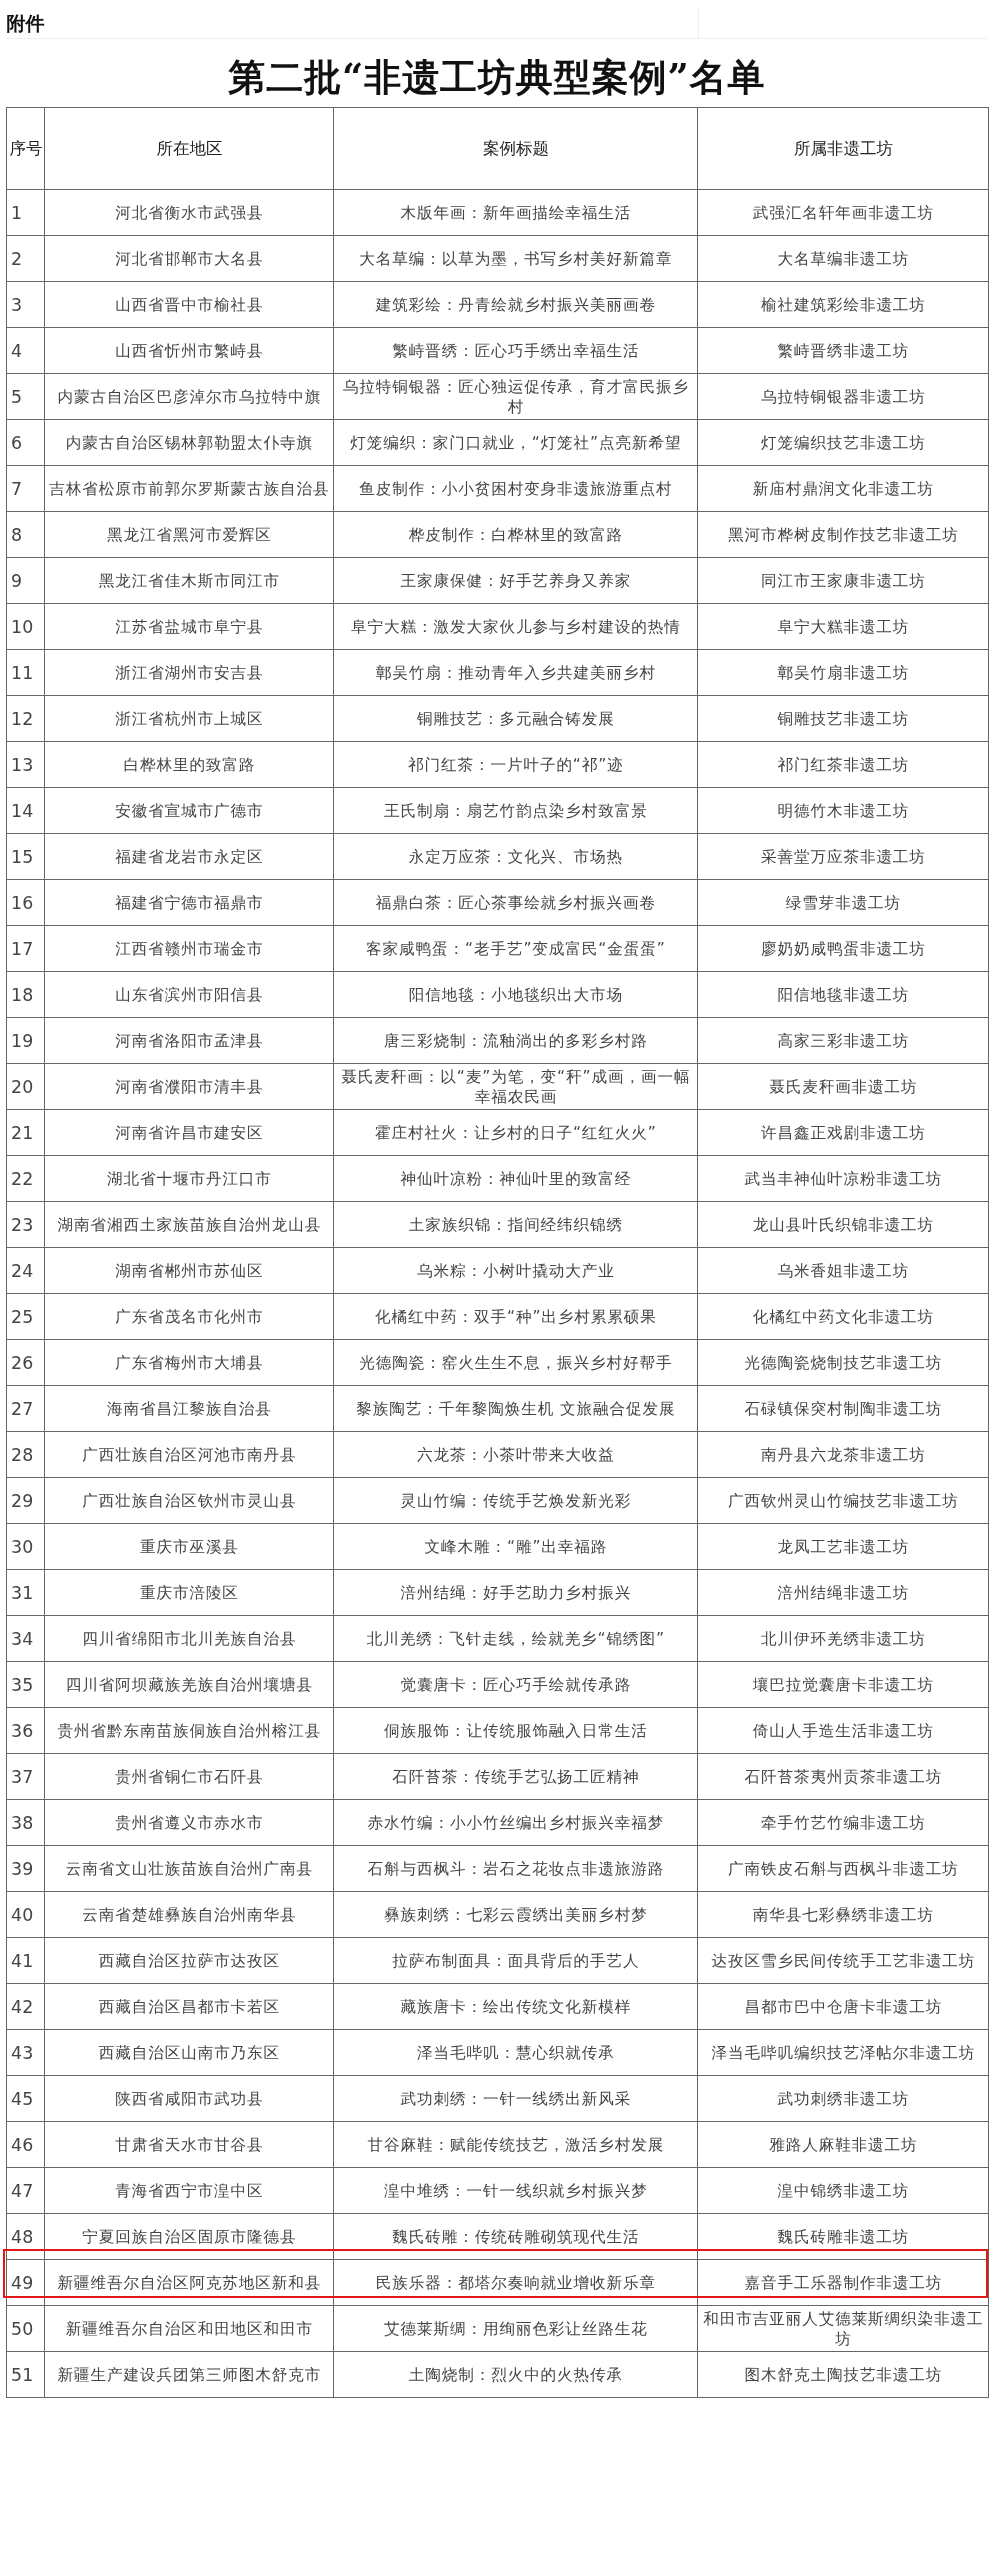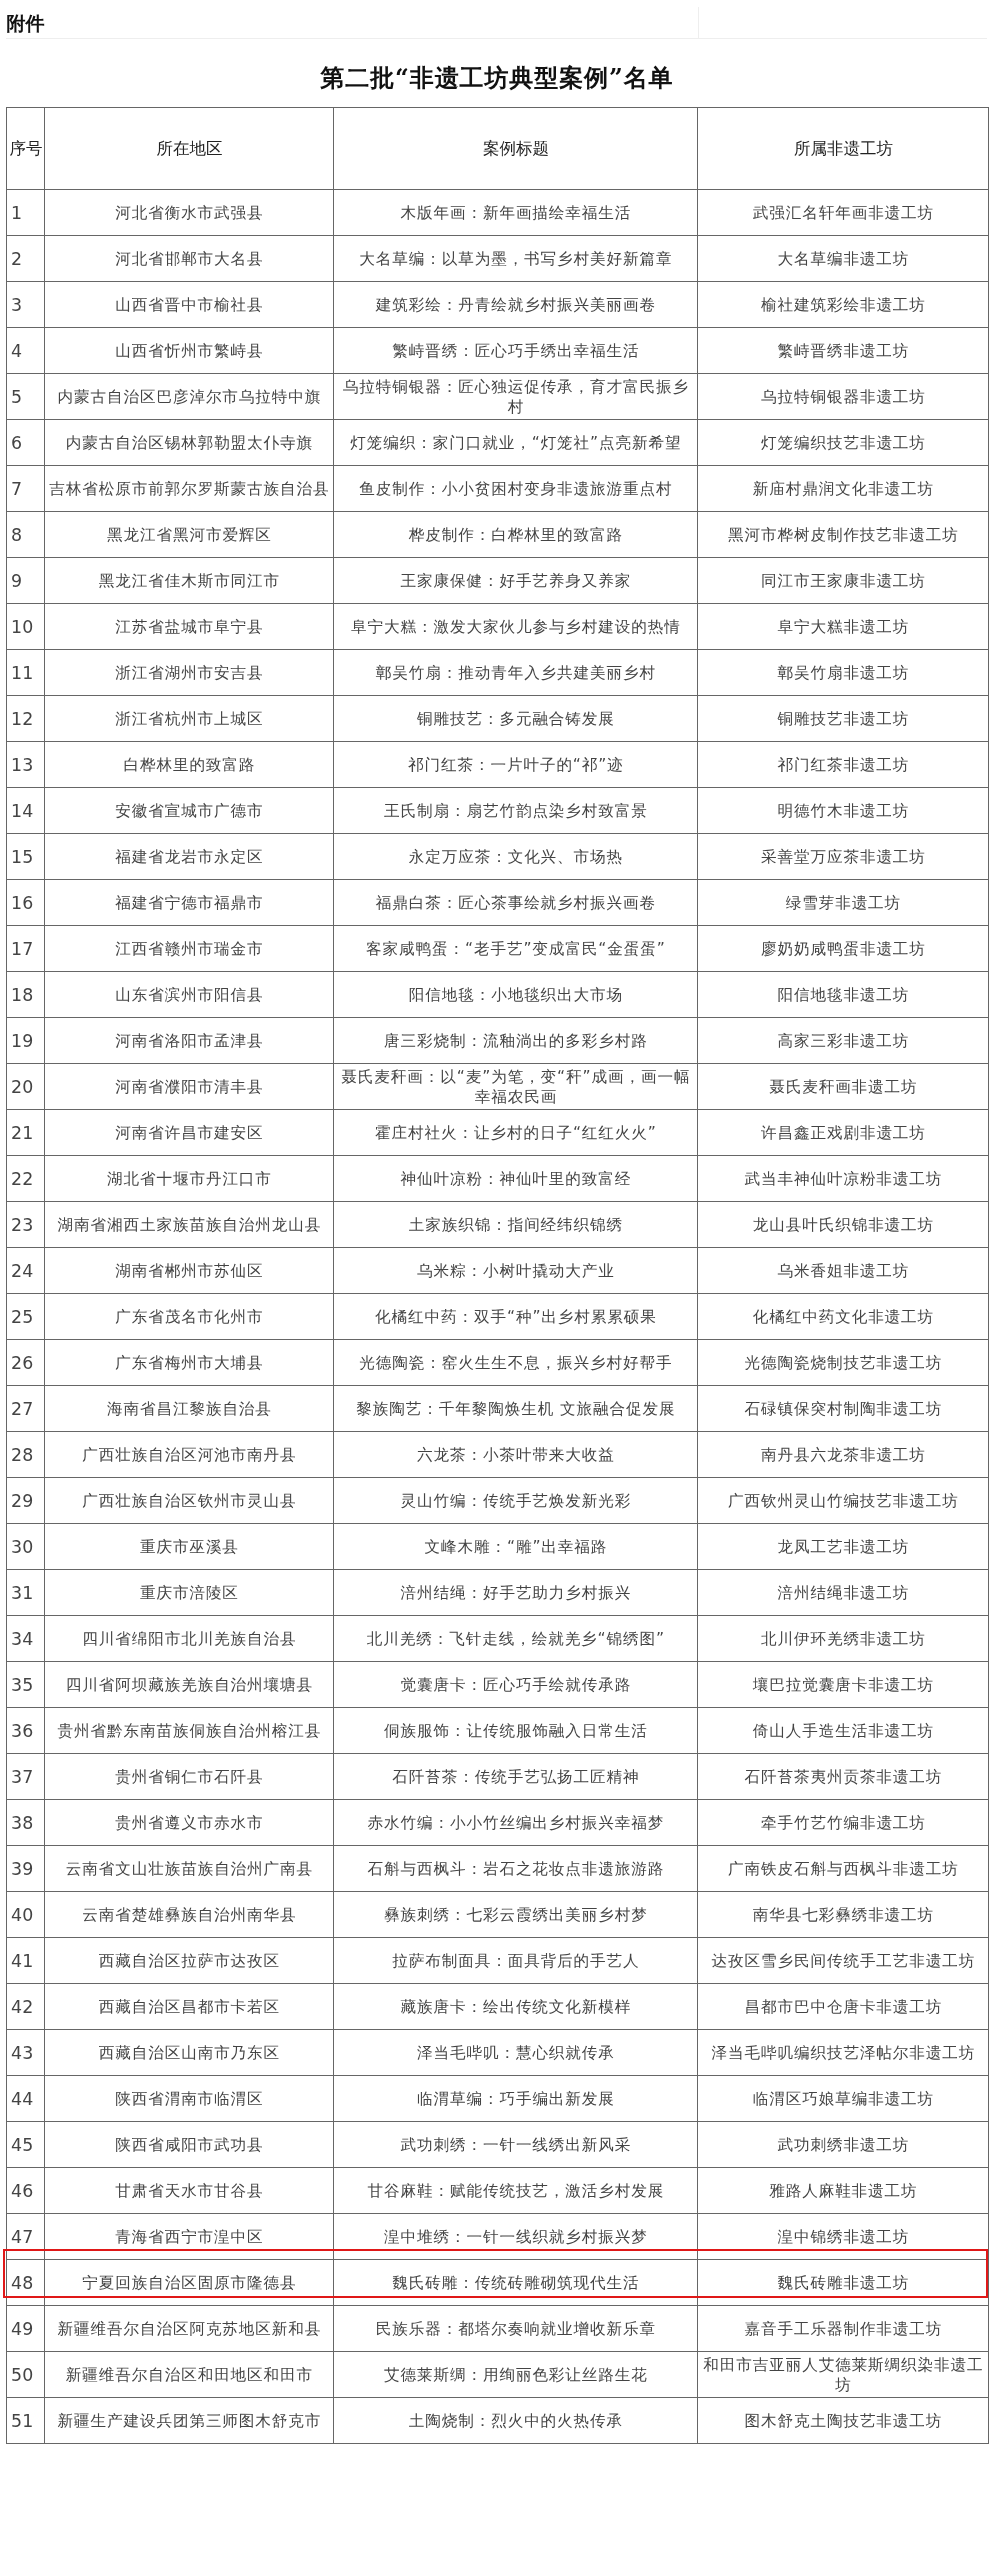--- a/index.html
+++ b/index.html
@@ -3,22 +3,22 @@
 <meta charset="utf-8">
 <style>
   html, body { margin: 0; padding: 0; background: #ffffff; }
   body { width: 990px; height: 2576px; position: relative; overflow: hidden;
          font-family: "DejaVu Sans", "Liberation Sans", sans-serif; color: #333; }
   .attach-row { position: absolute; left: 6.4px; top: 7.3px; width: 981px; height: 31px;
                 border-bottom: 0.9px solid #eee; }
   .attach-label { position: absolute; left: 0; top: 3.7px; font-size: 19px; font-weight: bold; color: #111; }
   .attach-side { position: absolute; left: 692px; top: 0; width: 290px; height: 31px; border-left: 0.9px solid #eee; }
   .title-row { position: absolute; left: 6.4px; top: 40px; width: 981px; height: 66px; }
-  .doc-title { position: absolute; left: 0; right: 0; top: 22px; text-align: center;
-               font-family: "DejaVu Serif", "Liberation Serif", serif; font-size: 24px; font-weight: bold; color: #111; letter-spacing: 0.9px; }
+  .doc-title { position: absolute; left: 0; right: 0; top: 13px; text-align: center;
+               font-family: "DejaVu Serif", "Liberation Serif", serif; font-size: 37px; font-weight: bold; color: #111; letter-spacing: 0.9px; }
   table.list { position: absolute; left: 6.4px; top: 107px; width: 981px; border-collapse: collapse; table-layout: fixed; }
   table.list th, table.list td { border: 1.4px solid #666; text-align: center; vertical-align: middle; padding: 0 3.7px; }
   table.list th { height: 81px; font-size: 16.5px; font-weight: normal; color: #222; }
   table.list th.num-h { line-height: 27.5px; padding: 0; }
   table.list td { height: 45px; font-size: 15.6px; color: #444; line-height: 20px; letter-spacing: 0.9px; }
   table.list td.num { text-align: left; padding-left: 3.7px; font-size: 17.4px; letter-spacing: 0; color: #444; }
   col.c1 { width: 38px; } col.c2 { width: 289px; } col.c3 { width: 364px; } col.c4 { width: 291px; }
   tr.highlight td { position: relative; }
   .hl-box { position: absolute; left: 2.7px; top: 0; width: 985px; border: 2.7px solid #e01818; box-sizing: border-box; pointer-events: none; }
 </style>
@@ -290,26 +290,20 @@
         <td>藏族唐卡：绘出传统文化新模样</td>
         <td>昌都市巴中仓唐卡非遗工坊</td>
       </tr>
       <tr>
         <td class="num">43</td>
         <td>西藏自治区山南市乃东区</td>
         <td>泽当毛哔叽：慧心织就传承</td>
         <td>泽当毛哔叽编织技艺泽帖尔非遗工坊</td>
       </tr>
       <tr>
-        <td class="num">44</td>
-        <td>陕西省渭南市临渭区</td>
-        <td>临渭草编：巧手编出新发展</td>
-        <td>临渭区巧娘草编非遗工坊</td>
-      </tr>
-      <tr>
         <td class="num">45</td>
         <td>陕西省咸阳市武功县</td>
         <td>武功刺绣：一针一线绣出新风采</td>
         <td>武功刺绣非遗工坊</td>
       </tr>
       <tr class="highlight">
         <td class="num">46</td>
         <td>甘肃省天水市甘谷县</td>
         <td>甘谷麻鞋：赋能传统技艺，激活乡村发展</td>
         <td>雅路人麻鞋非遗工坊</td>

